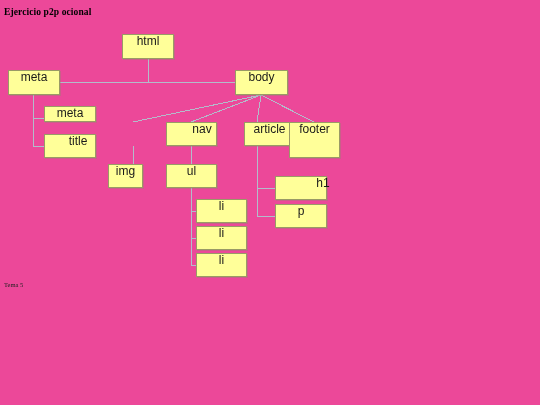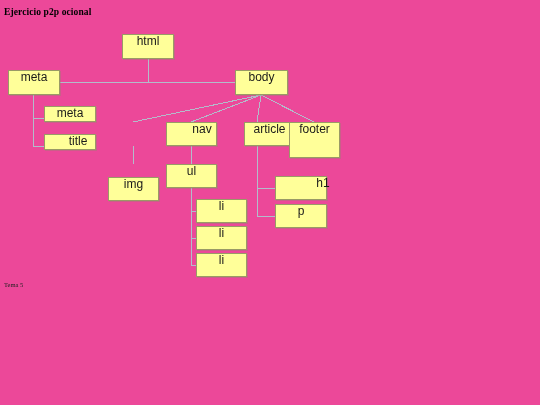--- a/index.html
+++ b/index.html
@@ -100,38 +100,38 @@
   </div>
 
   <div class="node" style="left:235px; top:70px; width:53px; height:25px;">
     <span>body</span>
   </div>
 
   <div class="node" style="left:44px; top:106px; width:52px; height:16px;">
     <span>meta</span>
   </div>
 
-  <div class="node" style="left:44px; top:134px; width:52px; height:16px;padding-left:16px;">
+  <div class="node" style="left:44px; top:134px; width:52px; height:24px;padding-left:16px;">
     <span>title</span>
   </div>
 
 
   <div class="node" style="left:166px; top:122px; width:51px; height:24px;padding-left:21px;">
     <span>nav</span>
   </div>
 
   <div class="node" style="left:232px; top:122px; width:51px; height:24px;margin-left:12px;">
     <span>article</span>
   </div>
 
   <div class="node" style="left:289px; top:122px; width:51px; height:36px;">
     <span>footer</span>
   </div>
 
-  <div class="node" style="left:108px; top:164px; width:51px; height:24px;margin-top:13px;">
+  <div class="node" style="left:108px; top:164px; width:35px; height:24px;">
     <span>img</span>
   </div>
 
   <div class="node" style="left:166px; top:164px; width:51px; height:24px;">
     <span>ul</span>
   </div>
 
   <div class="node" style="left:275px; top:176px; width:52px; height:24px;padding-left:44px;">
     <span>h1</span>
   </div>

